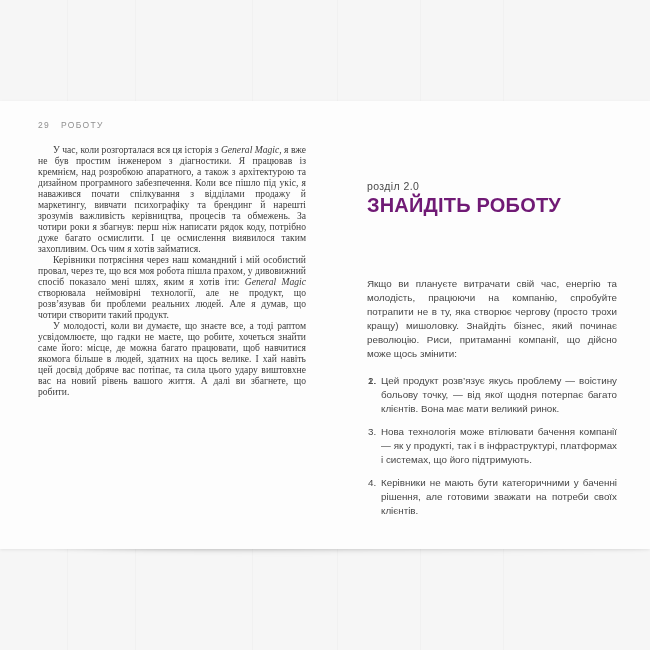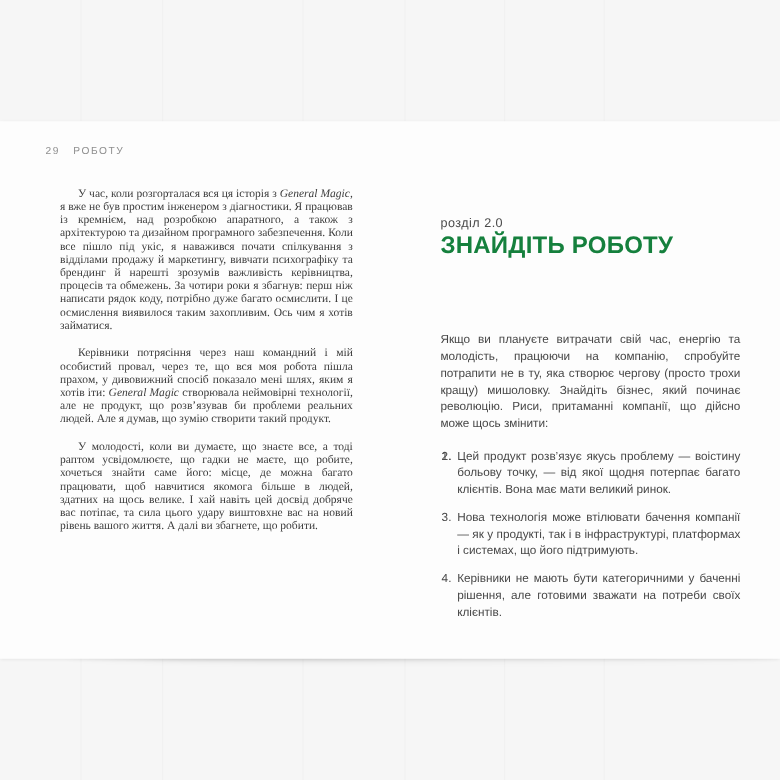--- a/index.html
+++ b/index.html
@@ -38,32 +38,32 @@
     font-size:8.5px;letter-spacing:1.3px;color:#8f8f8f;
     font-family:"Liberation Sans", sans-serif;
   }
   .page-header .pgnum{margin-right:11px;color:#8f8f8f;}
   .left-body{
     position:absolute;left:38px;top:43px;width:268px;
     font-family:"Liberation Serif","DejaVu Serif",serif;
     font-size:9.6px;line-height:11px;color:#3c3c3c;
     text-align:justify;
   }
-  .left-body p{margin:12px;text-indent:15px;}
+  .left-body p{margin:0;text-indent:15px;}
   .left-body i{font-style:italic;}
 
   
   .right-page{position:absolute;left:367px;top:0;width:250px;}
   .kicker{
     position:absolute;left:0;top:79px;
     font-size:10.5px;letter-spacing:0.4px;color:#4a4a4a;
   }
   .chapter-title{
     position:absolute;left:0;top:93px;
-    font-size:20px;font-weight:800;letter-spacing:0.2px;color:#15803d;
+    font-size:20px;font-weight:800;letter-spacing:0.2px;color:#701a75;
     font-family:"Liberation Sans","DejaVu Sans",sans-serif;
     white-space:nowrap;
   }
   .right-body{
     position:absolute;left:0;top:176px;width:250px;
     font-size:9.8px;line-height:14px;color:#474747;
     text-align:justify;
   }
   .intro{margin:0 0 13px 0;}
   .list-item{position:relative;padding-left:14px;margin-bottom:9px;}
@@ -83,21 +83,21 @@
   <div class="shadow-blob"></div>
 
   <div class="spread">
 
     <div>
       <div class="page-header">
         <span class="pgnum">29</span><span>РОБОТУ</span>
       </div>
       <div class="left-body">
         <p><span>У час, коли розгорталася вся ця історія з </span><i>General Magic</i><span>, я вже не був простим інженером з діагностики. Я працював із кремнієм, над розробкою апаратного, а також з архітектурою та дизайном програмного забезпечення. Коли все пішло під укіс, я наважився почати спілкування з відділами продажу й маркетингу, вивчати психографіку та брендинг й нарешті зрозумів важливість керівництва, процесів та обмежень. За чотири роки я збагнув: перш ніж написати рядок коду, потрібно дуже багато осмислити. І це осмислення виявилося таким захопливим. Ось чим я хотів займатися.</span></p>
-        <p><span>Керівники потрясіння через наш командний і мій особистий провал, через те, що вся моя робота пішла прахом, у дивовижний спосіб показало мені шлях, яким я хотів іти: </span><i>General Magic</i><span> створювала неймовірні технології, але не продукт, що розв’язував би проблеми реальних людей. Але я думав, що зумію створити такий продукт.</span></p>
+        <p><span>Керівники потрясіння через наш командний і мій особистий провал, через те, що вся моя робота пішла прахом, у дивовижний спосіб показало мені шлях, яким я хотів іти: </span><i>General Magic</i><span> створювала неймовірні технології, але не продукт, що розв’язував би проблеми реальних людей. Але я думав, що чотири створити такий продукт.</span></p>
         <p><span>У молодості, коли ви думаєте, що знаєте все, а тоді раптом усвідомлюєте, що гадки не маєте, що робите, хочеться знайти саме його: місце, де можна багато працювати, щоб навчитися якомога більше в людей, здатних на щось велике. І хай навіть цей досвід добряче вас потіпає, та сила цього удару виштовхне вас на новий рівень вашого життя. А далі ви збагнете, що робити.</span></p>
       </div>
     </div>
 
     <div class="right-page">
       <div class="kicker">розділ 2.0</div>
       <div class="chapter-title">ЗНАЙДІТЬ РОБОТУ</div>
       <div class="right-body">
         <p class="intro">Якщо ви плануєте витрачати свій час, енергію та молодість, працюючи на компанію, спробуйте потрапити не в ту, яка створює чергову (просто трохи кращу) мишоловку. Знайдіть бізнес, який починає революцію. Риси, притаманні компанії, що дійсно може щось змінити:</p>
         <div class="list-item">

